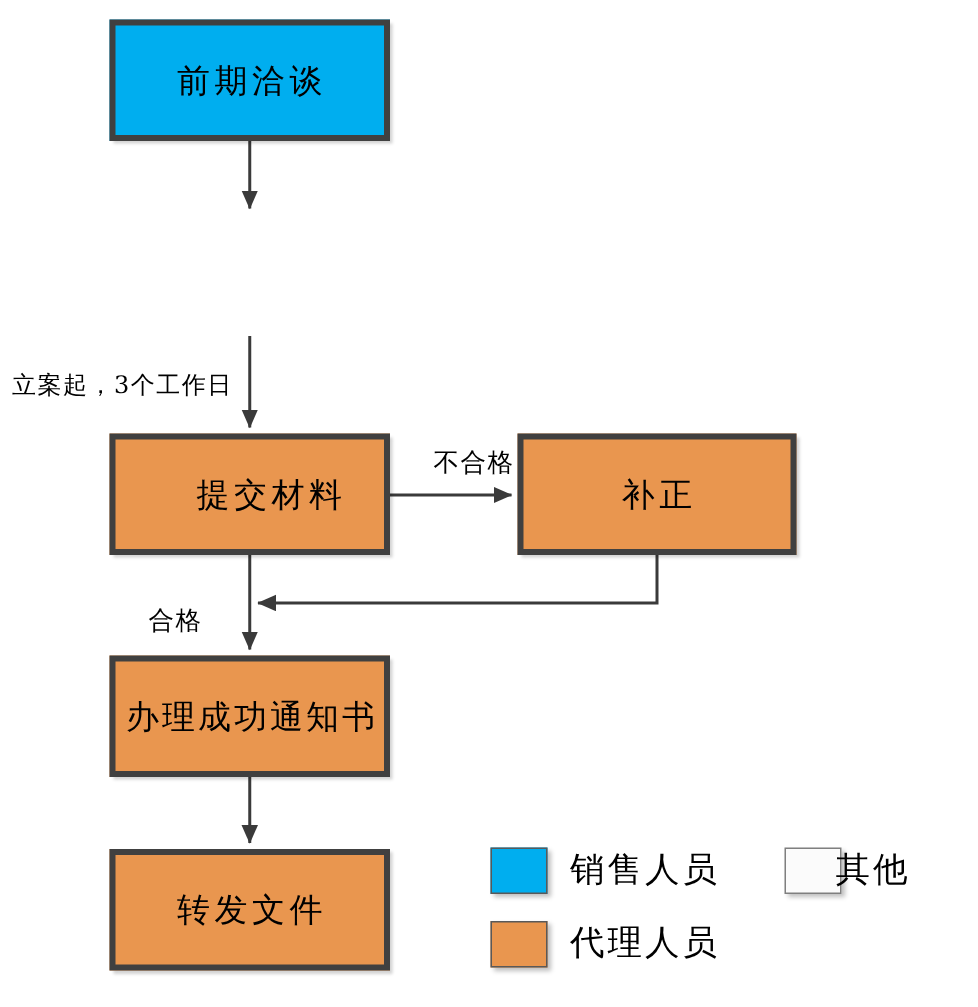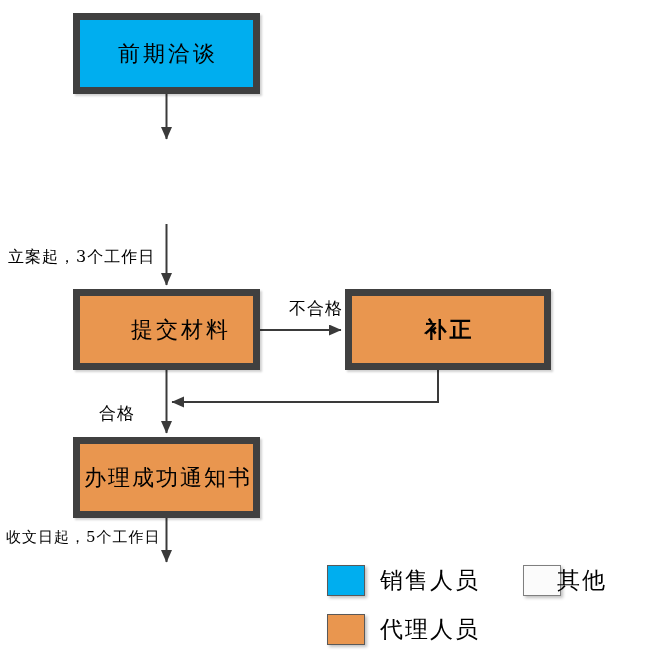--- a/index.html
+++ b/index.html
@@ -21,37 +21,37 @@
     left: 0; top: 0;
     width: 652px; height: 671px;
     pointer-events: none;
   }
   
   .node {
     position: absolute;
     width: 187px;
     height: 81px;
     box-sizing: border-box;
-    border: 7px solid #404040;
+    border: 4px solid #404040;
     box-shadow: 2px 2px 2px rgba(0,0,0,0.18);
     display: flex;
     align-items: center;
     justify-content: center;
     font-size: 22px;
     letter-spacing: 3px;
     color: #000000;
     text-indent: 3px; 
     white-space: nowrap;
   }
   .node.sales { background: #00AEEF; }
   .node.agent { background: #E9964F; }
   #node-qianqi   { left: 73px;  top: 13px; }
   #node-qianding { left: 73px;  top: 143px; }
   #node-tijiao   { left: 73px;  top: 289px; padding-left: 26px; }
-  #node-buzheng  { left: 345px; top: 289px; width: 206px; font-weight: bold; }
+  #node-buzheng  { left: 345px; top: 289px; width: 186px; }
   #node-banli    { left: 73px;  top: 437px; letter-spacing: 2px; text-align: right; }
   #node-zhuanfa  { left: 73px;  top: 566px; }
   
   .edge-label {
     position: absolute;
     color: #000000;
     white-space: nowrap;
     letter-spacing: 1px;
   }
   #label-filing    { left: 8px;   top: 247px; font-size: 16px; }
@@ -103,28 +103,28 @@
 
   <div id="node-qianqi" class="node sales">前期洽谈</div>
 
 
   <div id="node-tijiao" class="node agent">提交材料</div>
 
   <div id="node-buzheng" class="node agent">补正</div>
 
   <div id="node-banli" class="node agent">办理成功通知书</div>
 
+  <div id="node-zhuanfa" class="node agent">转发文件</div>
 
   <div id="label-filing" class="edge-label">立案起，3个工作日</div>
 
   <div id="label-unqual" class="edge-label">不合格</div>
 
   <div id="label-qual" class="edge-label">合格</div>
 
-  <div id="label-receipt" class="edge-label">收文日起，5个工作日</div>
 
   <div id="legend-swatch-sales" class="legend-swatch"></div>
   <div id="legend-label-sales" class="legend-label">销售人员</div>
 
   <div id="legend-swatch-other" class="legend-swatch"></div>
   <div id="legend-label-other" class="legend-label">其他</div>
 
   <div id="legend-swatch-agent" class="legend-swatch"></div>
   <div id="legend-label-agent" class="legend-label">代理人员</div>
 

